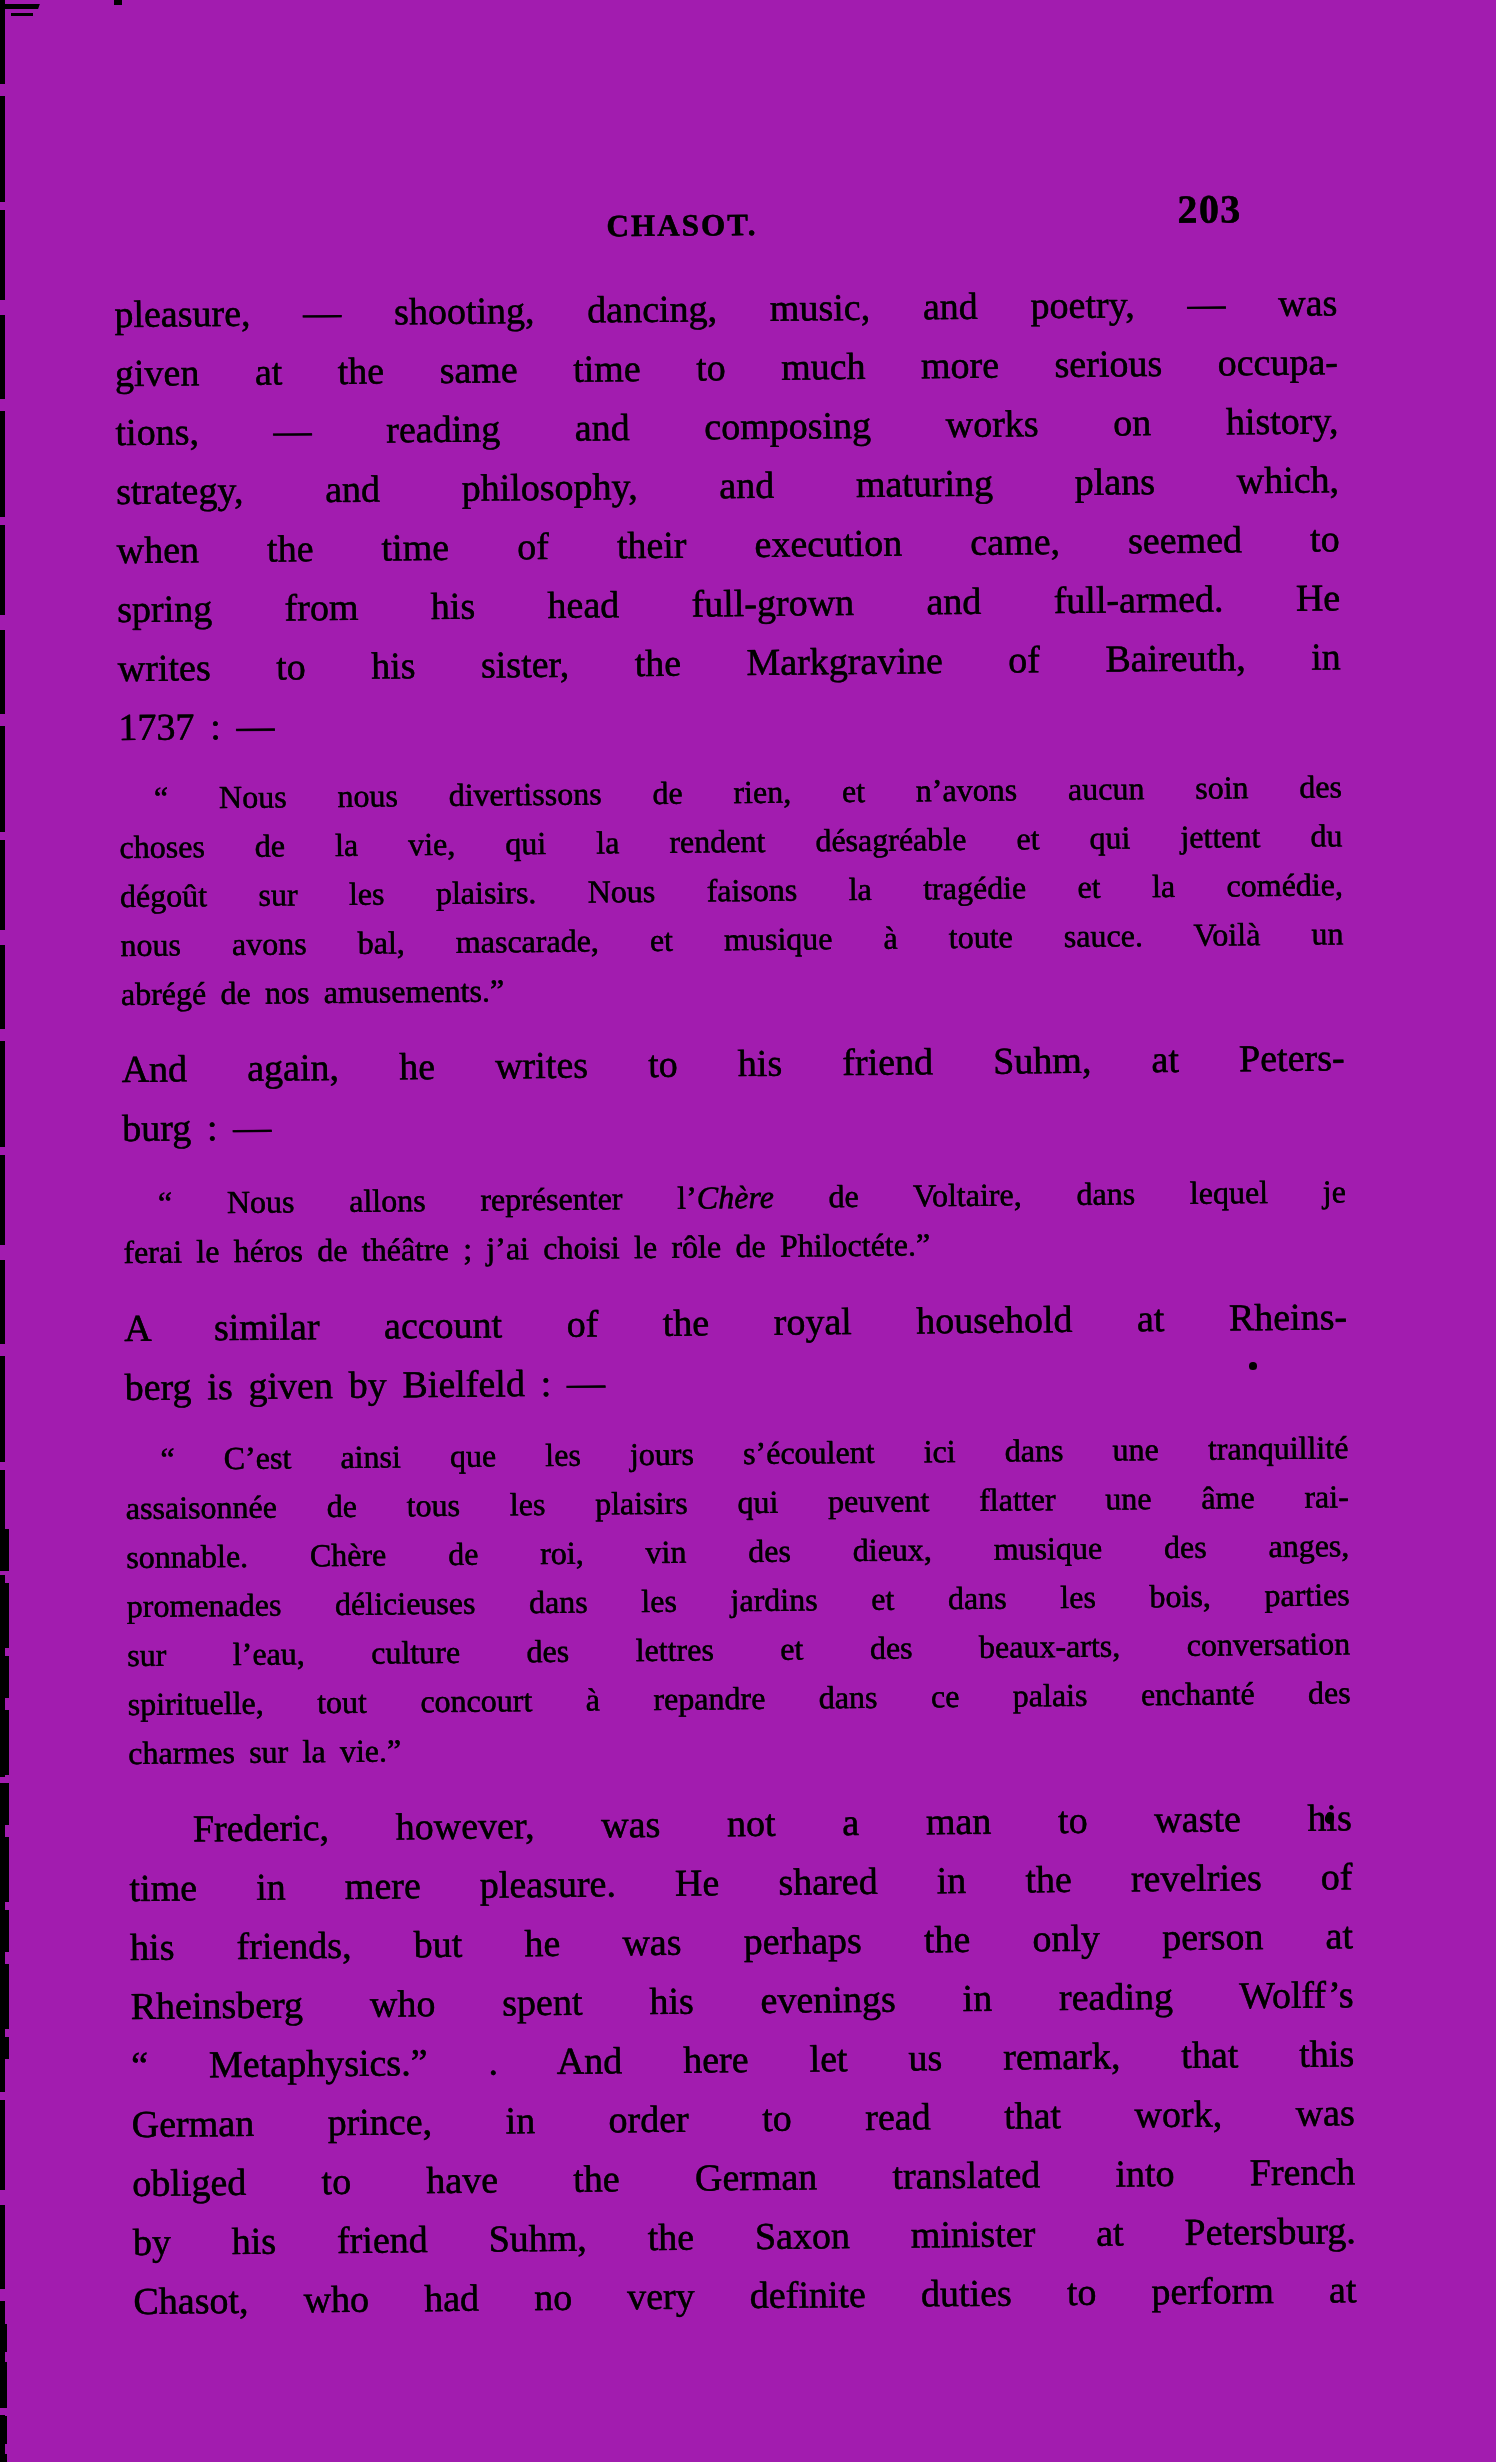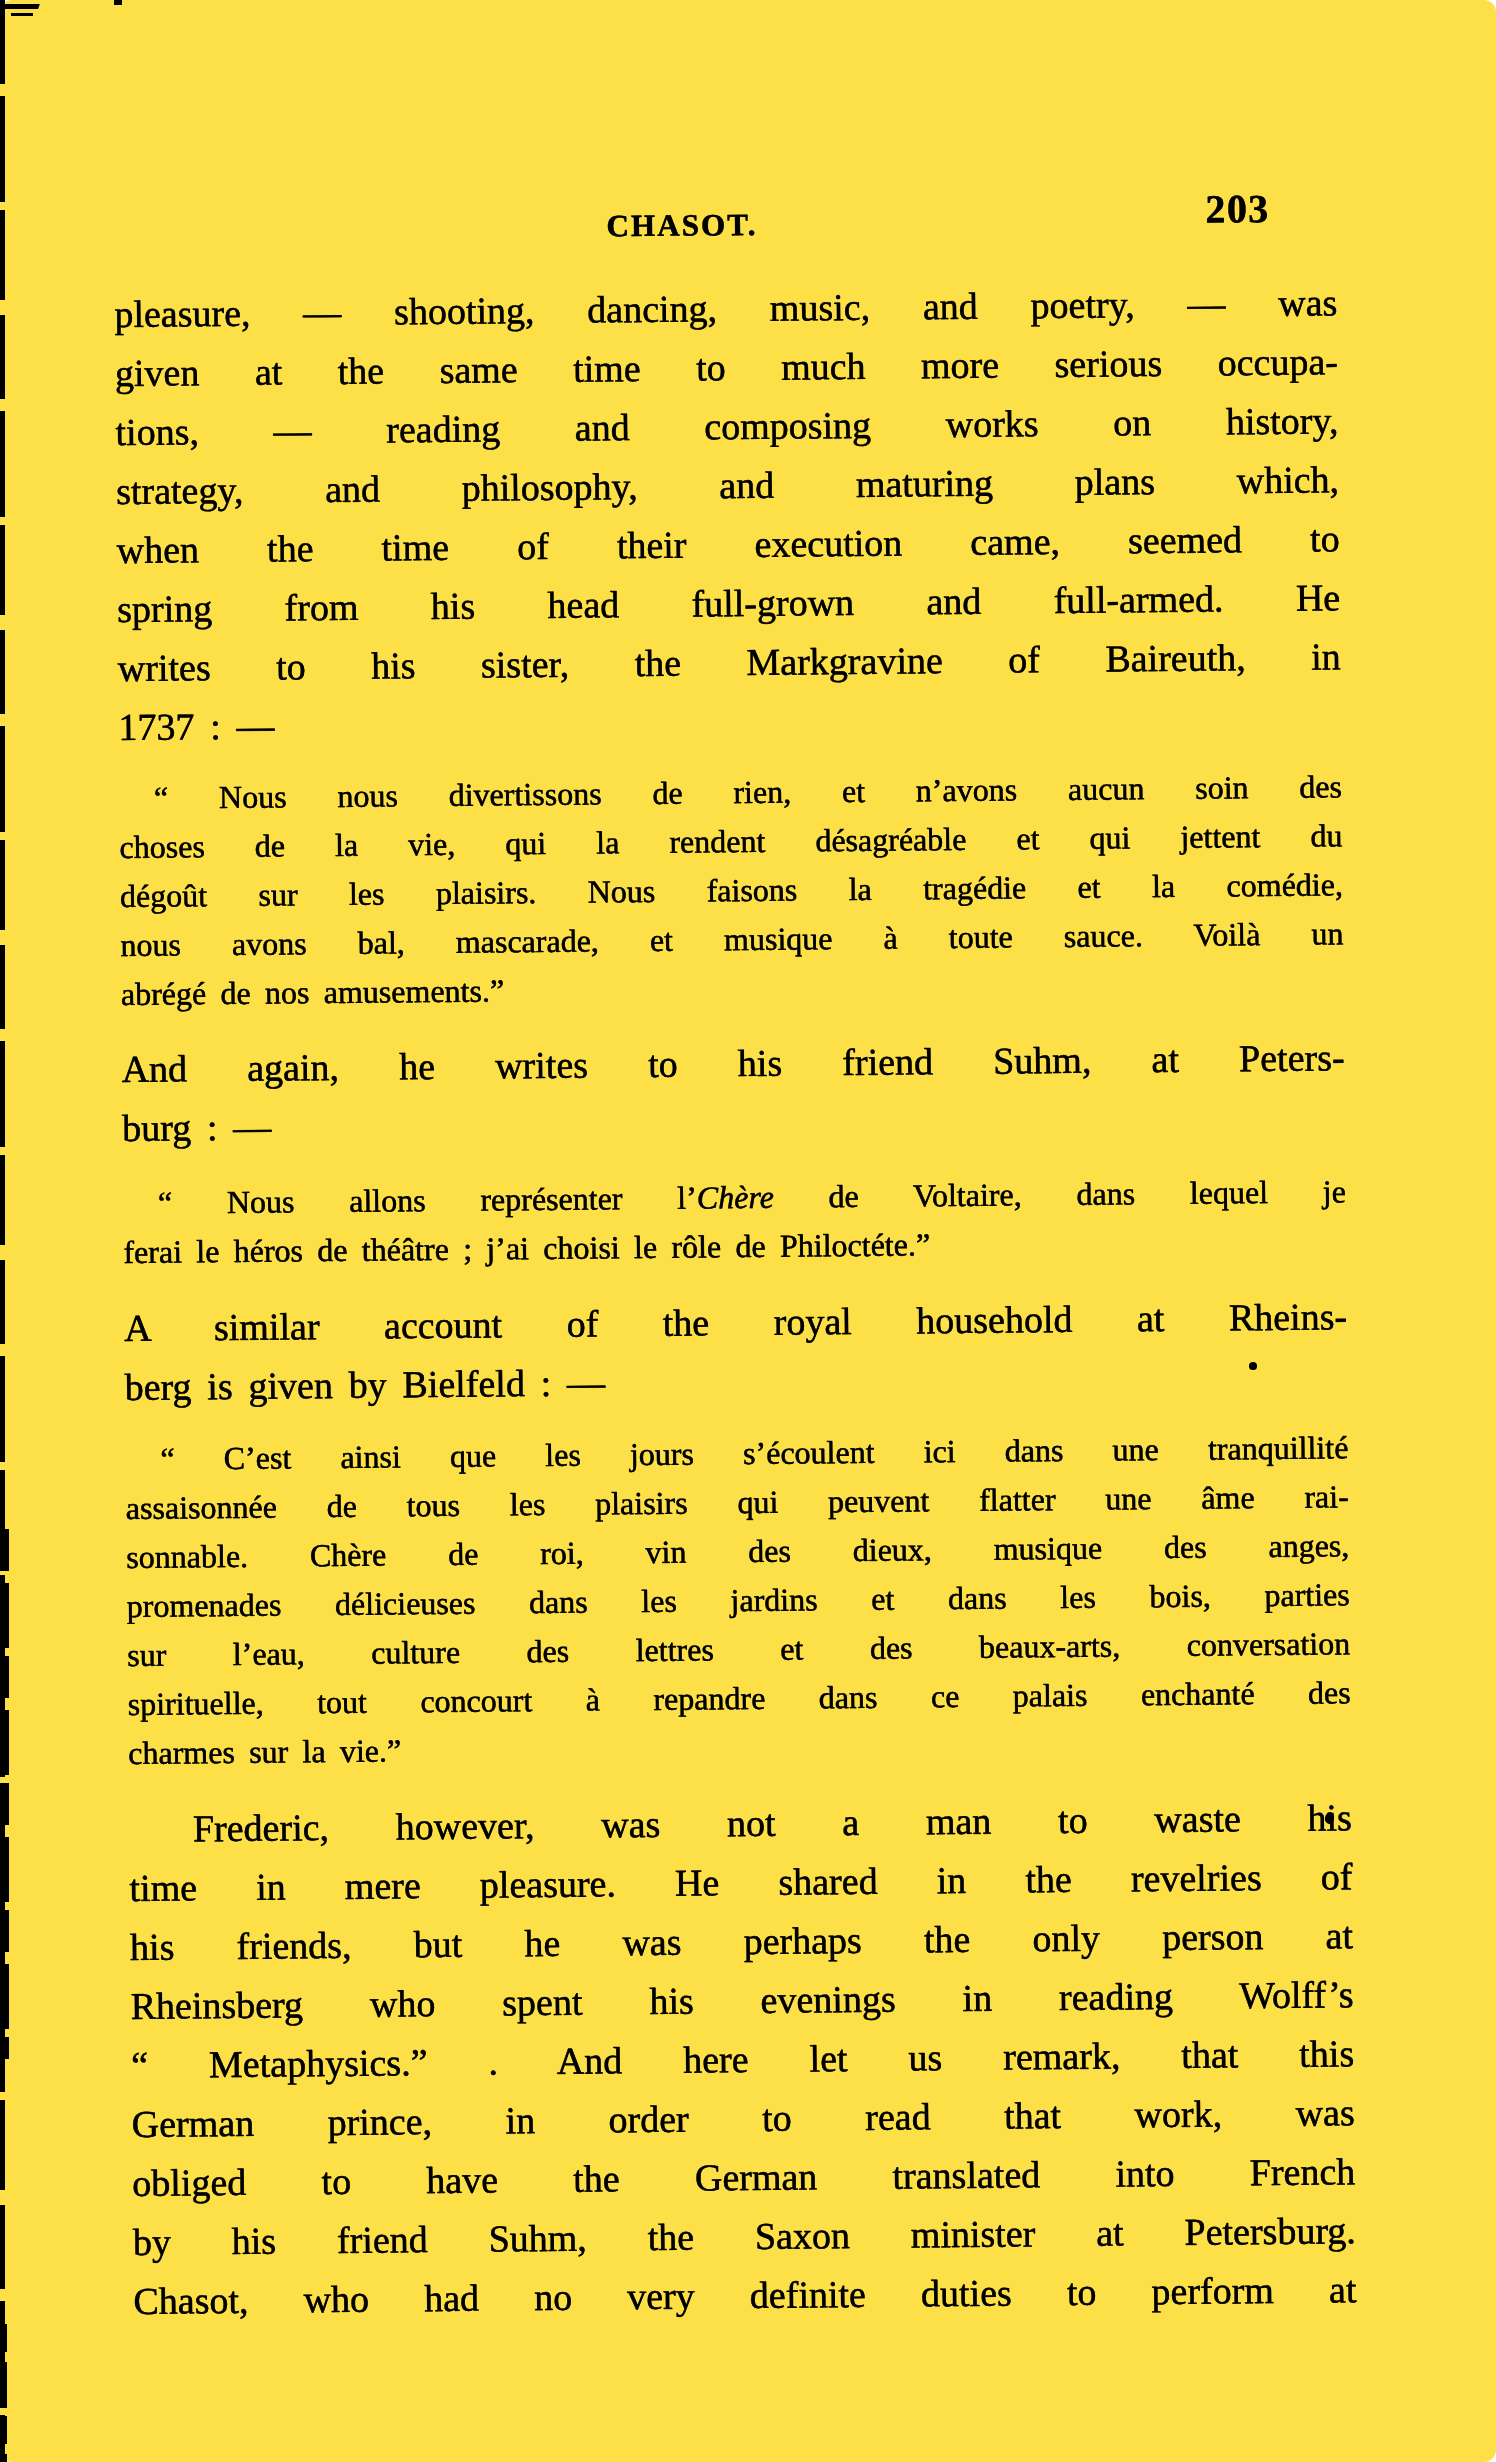--- a/index.html
+++ b/index.html
@@ -4,38 +4,38 @@
 <style>
   html, body { margin: 0; padding: 0; }
   body {
     width: 1496px; height: 2462px;
     background: #ffffff;
     color: #000000;
     font-family: "Liberation Serif", "DejaVu Serif", serif;
     position: relative;
     overflow: hidden;
   }
-  .page { position: absolute; inset: 0; background: #fde047; border-radius: 12px; }
+  .page { position: absolute; inset: 0; background: #a21caf; }
 
   
   .content {
     position: absolute; left: 114px; top: 0; width: 1223px; height: 2462px;
     transform: rotate(-0.55deg);
     transform-origin: 628px 279px;
     -webkit-text-stroke: 0.4px #000;
     text-shadow: 0.3px 0.3px 0 rgba(0,0,0,0.75);
   }
 
   .runhead-title {
     position: absolute; left: 493px; top: 207px;
     font-size: 31px; font-weight: 700; letter-spacing: 2.1px;
     white-space: nowrap;
   }
   .runhead-page {
-    position: absolute; left: 1092px; top: 190px;
+    position: absolute; left: 1064px; top: 190px;
     font-size: 40px; font-weight: 700; letter-spacing: 1.4px;
     white-space: nowrap;
   }
 
   .block { position: absolute; left: 0; width: 1223px; }
   .body-block { font-size: 38px; line-height: 59px; }
   .quote-block { font-size: 32px; line-height: 49px; }
 
   .line { text-align: justify; text-align-last: justify; }
   .line.short { text-align-last: left; word-spacing: 6.3px; }

